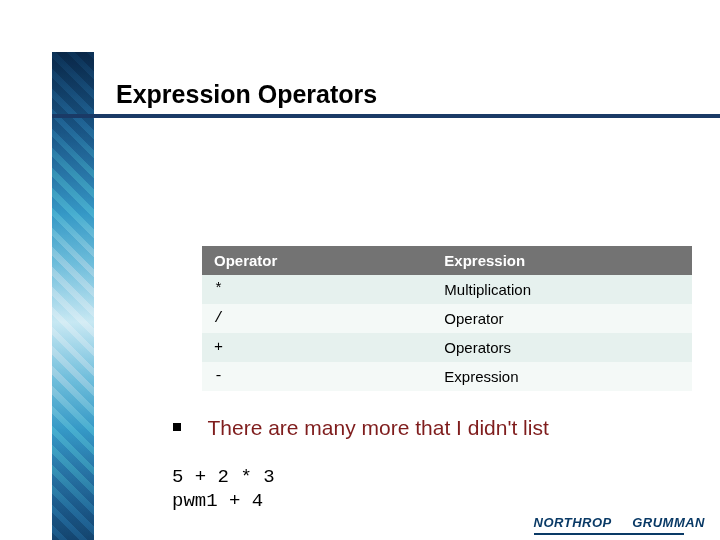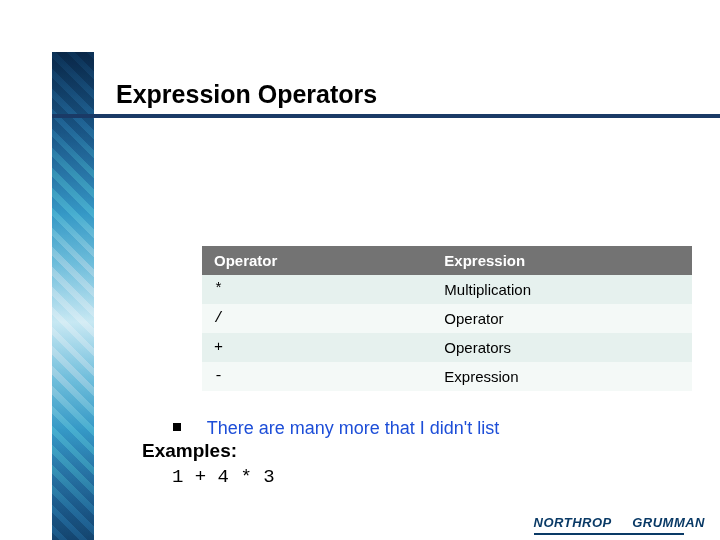--- a/index.html
+++ b/index.html
@@ -21,21 +21,21 @@
   .bullet1 .sq { margin-right: 8px; }
 
   .tbl { position: absolute; left: 150px; top: 194px; width: 490px; border-collapse: collapse; font-size: 15px; }
   .tbl th { background: #737373; color: #fff; text-align: left; font-weight: 700; padding: 6px 12px; }
   .tbl td { padding: 6px 12px; color: #000; }
   .tbl tr.odd td { background: #e6f1ee; }
   .tbl tr.even td { background: #f4f9f7; }
   .tbl td.op { font-family: "Courier New", monospace; }
   .tbl th:first-child, .tbl td:first-child { width: 47%; }
 
-  .more { position: absolute; left: 108px; top: 360px; font-size: 18px; color: #1d4ed8; }
+  .more { position: absolute; left: 108px; top: 360px; font-size: 21px; color: #7f1d1d; }
   .more .sq { margin-right: 8px; }
   .examples { position: absolute; left: 90px; top: 388px; font-size: 19px; font-weight: 700; color: #000; }
   .code1 { position: absolute; left: 120px; top: 414px; font-family: "Courier New", monospace; font-size: 19px; color: #000; }
   .code2 { position: absolute; left: 120px; top: 438px; font-family: "Courier New", monospace; font-size: 19px; color: #000; }
 
   .pagenum { position: absolute; left: 26px; bottom: 12px; font-size: 15px; color: #4d7c0f; font-weight: 400; }
 
   .logo { position: absolute; right: 28px; bottom: 18px; text-align: left; }
   .logo .t1 { font-style: italic; font-weight: 700; font-size: 13px; letter-spacing: 0.5px; color: #0a3a66; display: inline; }
   .logo .t2 { font-style: italic; font-weight: 700; font-size: 13px; letter-spacing: 0.5px; color: #0a3a66; display: inline; margin-left: 3px; }
@@ -77,22 +77,22 @@
       <tr class="even">
         <td class="op">-</td>
         <td>Expression</td>
       </tr>
     </tbody>
   </table>
 
   <div class="more">
     <span class="sq"></span><span> There are many more that I didn't list</span>
   </div>
-  <div class="examples">Examples:</div>
-  <div class="code1">1 + 4 * 3</div>
+  <div class="code1">5 + 2 * 3</div>
+  <div class="code2">pwm1 + 4</div>
 
   <div class="pagenum">34</div>
 
   <div class="logo">
     <span class="t1">NORTHROP</span>
     <span class="t2">GRUMMAN</span>
     <div class="bar">
         <div class="dot"></div>
       </div>
   </div>

